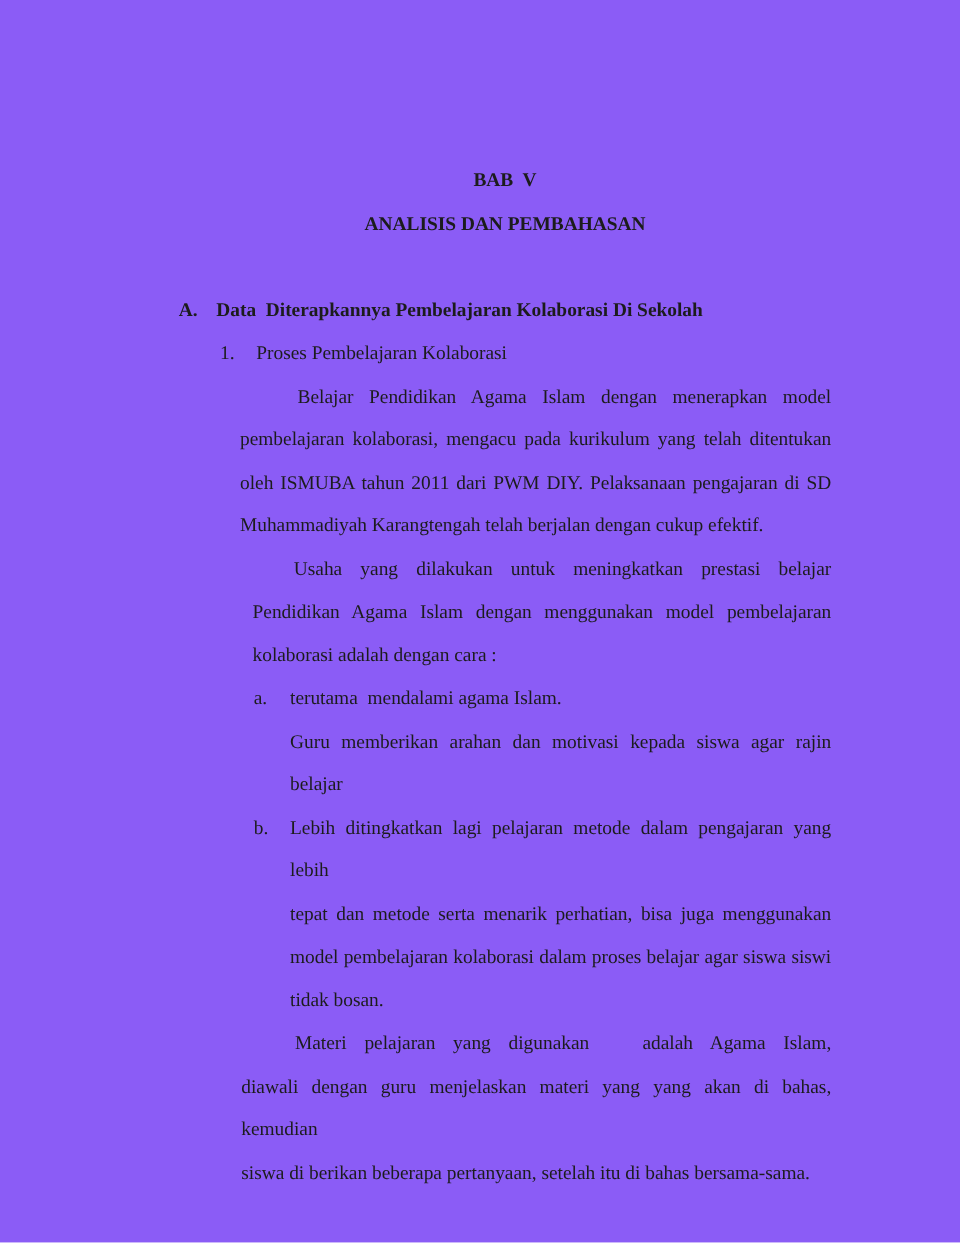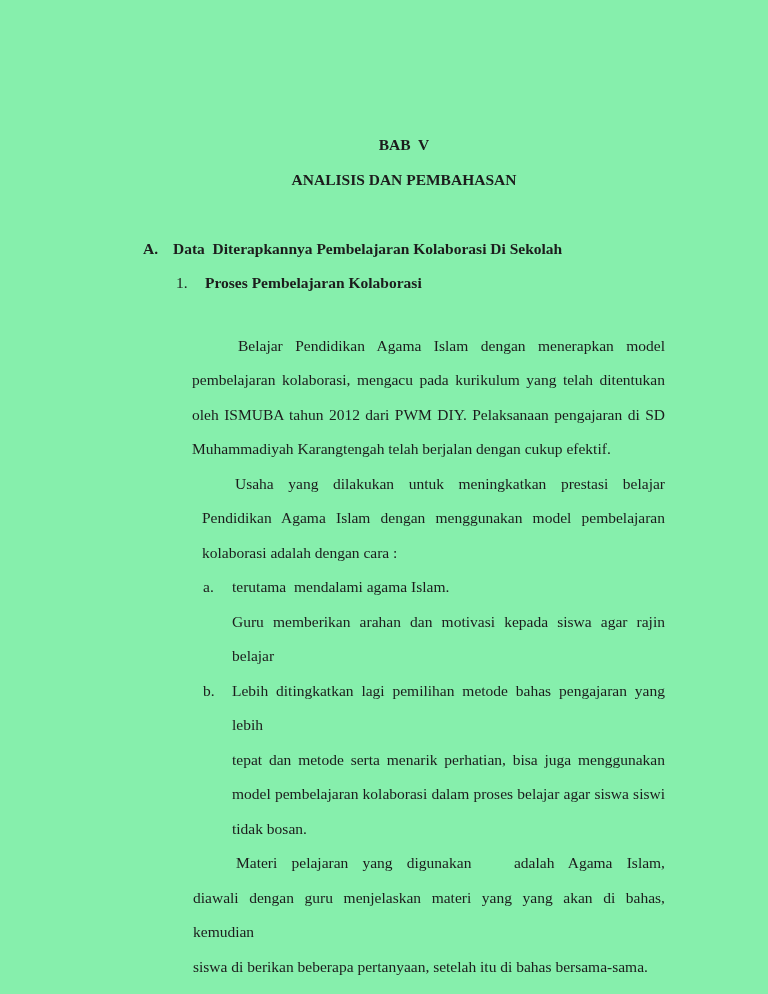--- a/index.html
+++ b/index.html
@@ -1,37 +1,37 @@
 <!DOCTYPE html>
 <html><head>
 <meta charset="utf-8">
 <style>
   html, body { margin: 0; padding: 0; background: #ffffff; }
   .page {
     position: relative;
     width: 768px;
     height: 994px;
     box-sizing: border-box;
-    background: #86efac;
+    background: #8b5cf6;
     color: #1c1c1c;
     font-family: "Liberation Serif", "DejaVu Serif", serif;
     font-size: 15.5px;
     line-height: 34.5px;
     padding: 128px 103px 0 143px;
     overflow: hidden;
   }
   .title { text-align: center; font-weight: bold; }
   .heading-a { display: flex; margin-top: 34.5px; font-weight: bold; }
   .heading-a .marker { width: 30px; flex: none; }
   .heading-a .htext { flex: 1; min-width: 0; }
   .item-1 { display: flex; margin-left: 33px; }
   .item-1 .marker { width: 29px; flex: none; }
-  .item-1 .htext { flex: 1; min-width: 0; font-weight: bold; }
+  .item-1 .htext { flex: 1; min-width: 0; }
   .para { }
-  .p1 { margin-left: 49px; margin-top: 28px; }
+  .p1 { margin-left: 49px; }
   .p2 { margin-left: 59px; }
   .p3 { margin-left: 50px; }
   .line { text-align: justify; text-align-last: justify; }
   .line.last { text-align: left; text-align-last: auto; }
   .ind46 { padding-left: 46px; }
   .ind33 { padding-left: 33px; }
   .ind43 { padding-left: 43px; }
   .list { display: flex; margin-left: 60px; }
   .list .marker { width: 29px; flex: none; }
   .list .content { flex: 1; min-width: 0; }
@@ -50,42 +50,42 @@
   </div>
 
   <div class="item-1">
     <span class="marker">1.</span>
     <span class="htext">Proses Pembelajaran Kolaborasi</span>
   </div>
 
   <div class="para p1">
     <div class="line ind46">Belajar Pendidikan Agama Islam dengan menerapkan model</div>
     <div class="line">pembelajaran kolaborasi, mengacu pada kurikulum yang telah ditentukan</div>
-    <div class="line">oleh ISMUBA tahun 2012 dari PWM DIY. Pelaksanaan pengajaran di SD</div>
+    <div class="line">oleh ISMUBA tahun 2011 dari PWM DIY. Pelaksanaan pengajaran di SD</div>
     <div class="line last">Muhammadiyah Karangtengah telah berjalan dengan cukup efektif.</div>
   </div>
 
   <div class="para p2">
     <div class="line ind33">Usaha yang dilakukan untuk meningkatkan prestasi belajar</div>
     <div class="line">Pendidikan Agama Islam dengan menggunakan model pembelajaran</div>
     <div class="line last">kolaborasi adalah dengan cara :</div>
   </div>
 
   <div class="list">
     <span class="marker">a.</span>
     <div class="content">
       <div class="line last">terutama&nbsp; mendalami agama Islam.</div>
       <div class="line">Guru memberikan arahan dan motivasi kepada siswa agar rajin belajar</div>
     </div>
   </div>
 
   <div class="list">
     <span class="marker">b.</span>
     <div class="content">
-      <div class="line">Lebih ditingkatkan lagi pemilihan metode bahas pengajaran yang lebih</div>
+      <div class="line">Lebih ditingkatkan lagi pelajaran metode dalam pengajaran yang lebih</div>
       <div class="line">tepat dan metode serta menarik perhatian, bisa juga menggunakan</div>
       <div class="line">model pembelajaran kolaborasi dalam proses belajar agar siswa siswi</div>
       <div class="line last">tidak bosan.</div>
     </div>
   </div>
 
   <div class="para p3">
     <div class="line ind43">Materi pelajaran yang digunakan &nbsp; adalah Agama Islam,</div>
     <div class="line">diawali dengan guru menjelaskan materi yang yang akan di bahas, kemudian</div>
     <div class="line last">siswa di berikan beberapa pertanyaan, setelah itu di bahas bersama-sama.</div>

